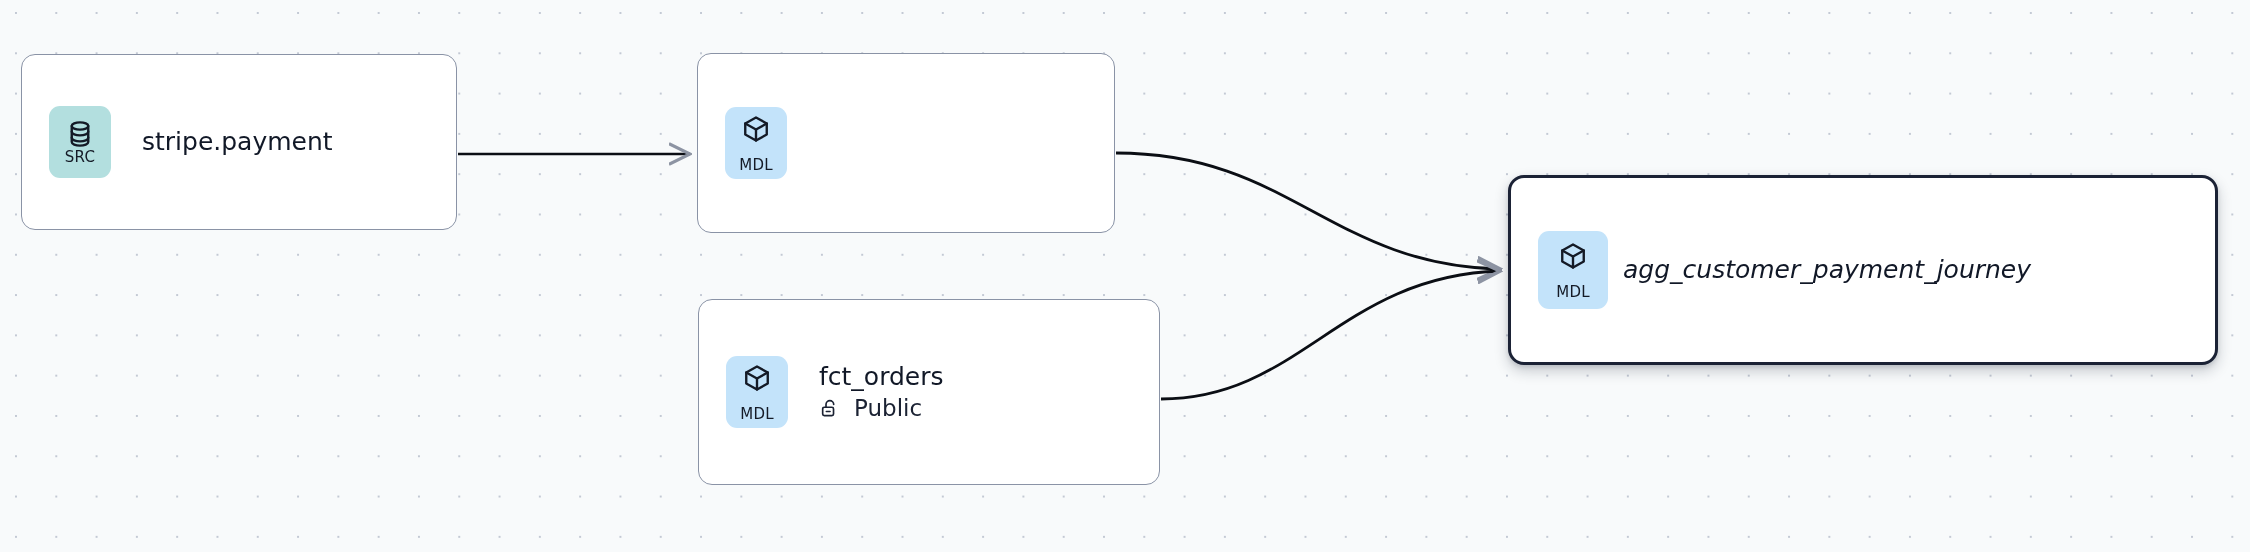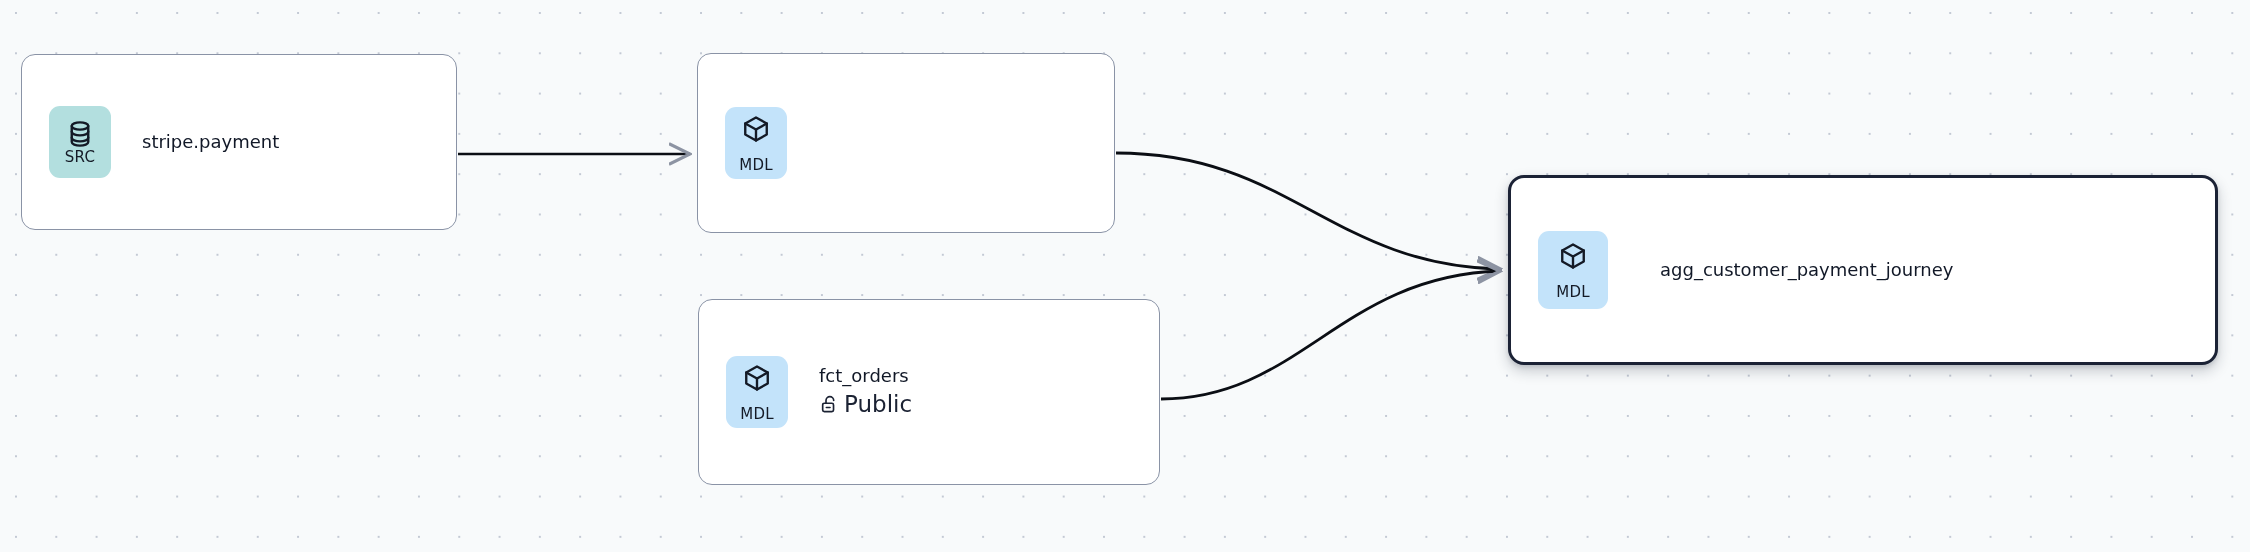--- a/index.html
+++ b/index.html
@@ -72,44 +72,44 @@
   }
 
   .node-body {
     margin-left: 31px;
     display: flex;
     flex-direction: column;
     justify-content: center;
     gap: 6px;
   }
   .node-title {
-    font-size: 18px;
+    font-size: 25px;
     line-height: 1.05;
     color: #111827;
     white-space: nowrap;
     font-family: "DejaVu Sans", "Liberation Sans", sans-serif;
   }
   .node-sub {
     display: flex;
     align-items: center;
-    gap: 4px;
+    gap: 14px;
     font-size: 23px;
     line-height: 1.05;
     color: #1b2233;
     white-space: nowrap;
     font-family: "DejaVu Sans", "Liberation Sans", sans-serif;
   }
   .node-sub svg { display: block; flex: 0 0 auto; }
 
   
   #node-source   { left: 21px;   top: 54px;  width: 436px; height: 176px; }
   #node-stg      { left: 697px;  top: 53px;  width: 418px; height: 180px; }
   #node-fct      { left: 698px;  top: 299px; width: 462px; height: 186px; }
   #node-agg      { left: 1508px; top: 175px; width: 710px; height: 190px; }
-  #node-agg .node-body { margin-left: 52px; }
+  #node-agg .node-body { margin-left: 15px; font-style: italic; }
   #node-agg .badge { width: 70px; height: 78px; }
 </style>
 </head>
 <body>
 
 <div id="canvas">
 
   <svg id="edges" viewBox="0 0 2250 552" width="2250" height="552" xmlns="http://www.w3.org/2000/svg">
     <defs>
       <marker id="arrow" viewBox="0 0 10 10" refX="9" refY="5" markerWidth="9" markerHeight="9" orient="auto-start-reverse">

